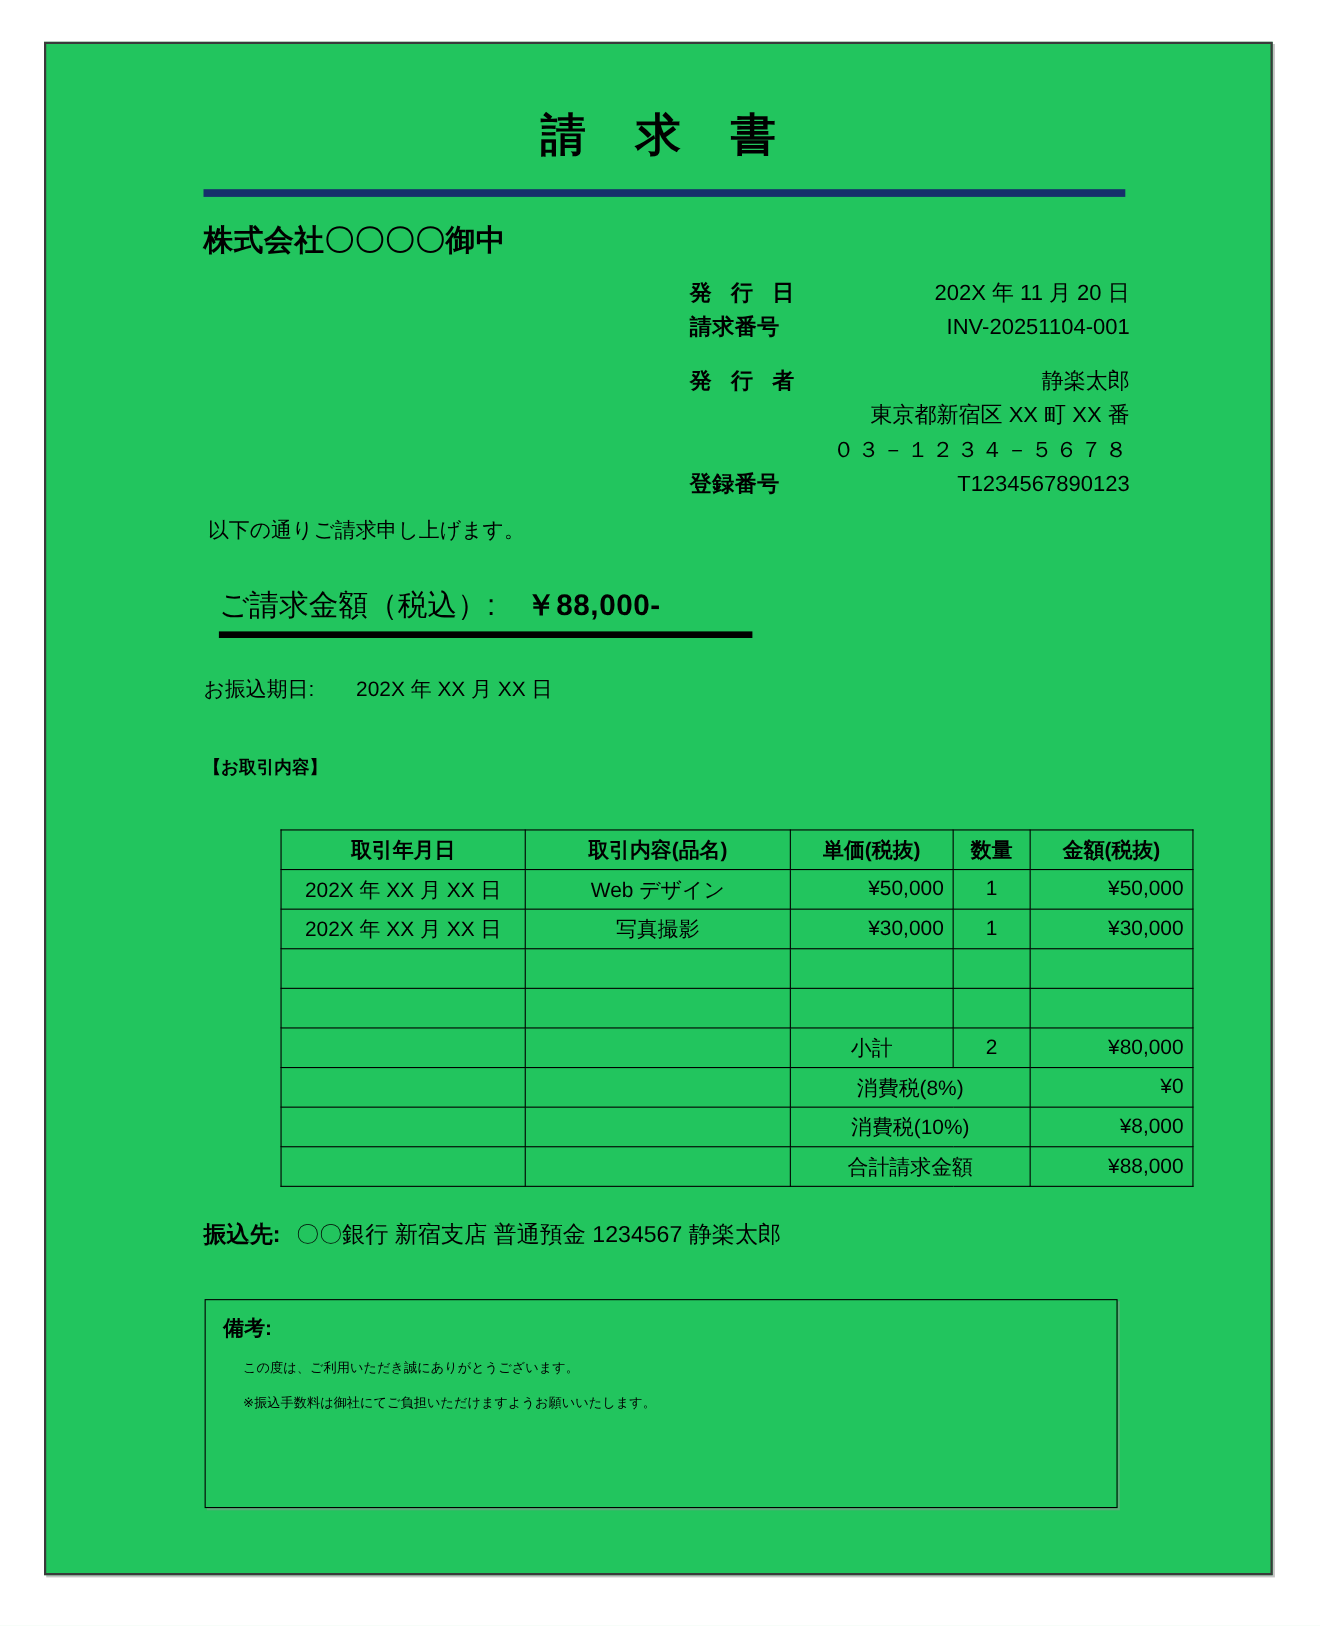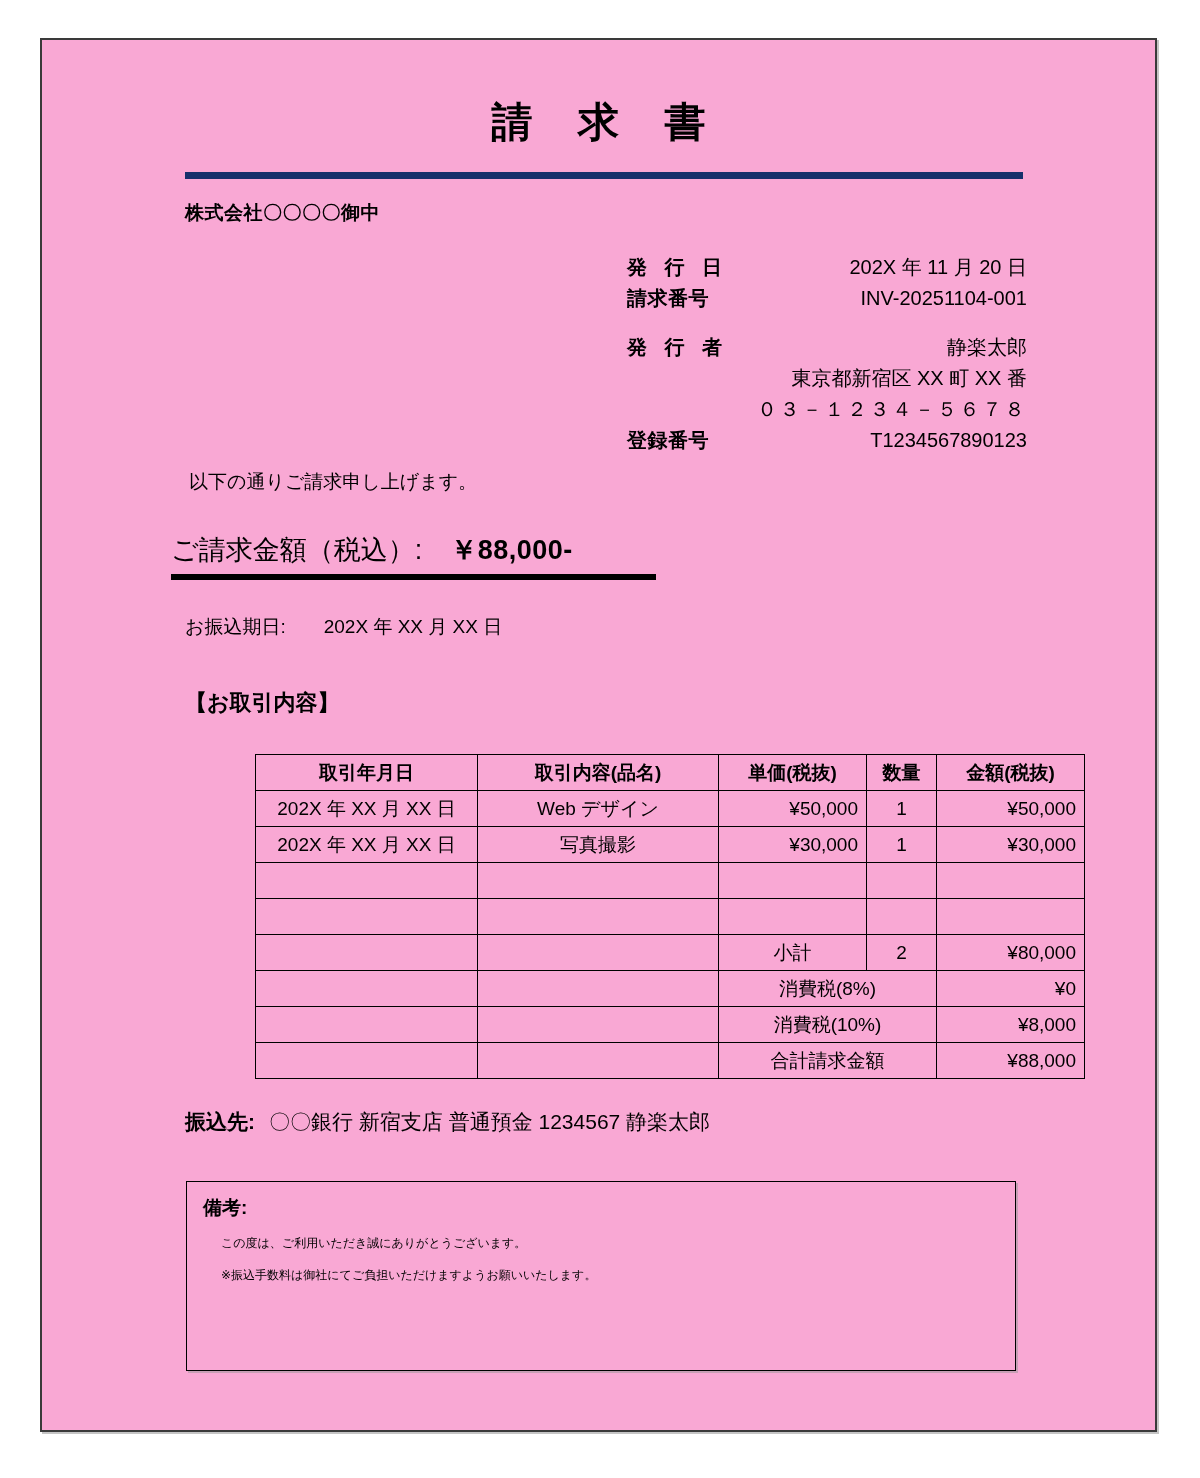--- a/index.html
+++ b/index.html
@@ -18,21 +18,21 @@
 
   
   .page-frame {
     position: absolute;
     left: 40px;
     top: 38px;
     width: 1117px;
     height: 1394px;
     border: 2px solid #3a3a3a;
     box-sizing: border-box;
-    background: #f9a8d4;
+    background: #22c55e;
     box-shadow: 2px 2px 0 rgba(150,150,150,0.55);
   }
 
   .inner {
     position: absolute;
     left: 0;
     top: 0;
     width: 100%;
     height: 100%;
   }
@@ -57,21 +57,21 @@
     width: 838px;
     height: 7px;
     background: #16306b;
   }
 
   
   .recipient {
     position: absolute;
     left: 143px;
     top: 160px;
-    font-size: 19px;
+    font-size: 27px;
     font-weight: bold;
     letter-spacing: 0.5px;
   }
 
   
   .meta {
     position: absolute;
     left: 585px;
     top: 212px;
     width: 400px;
@@ -103,21 +103,21 @@
   .intro {
     position: absolute;
     left: 147px;
     top: 429px;
     font-size: 19px;
   }
 
   
   .total-line {
     position: absolute;
-    left: 129px;
+    left: 157px;
     top: 492px;
     width: 500px;
   }
   .total-inner {
     display: flex;
     align-items: baseline;
     font-size: 27px;
     white-space: nowrap;
   }
   .total-label { font-weight: normal; }
@@ -143,21 +143,21 @@
     align-items: baseline;
   }
   .due-label { font-weight: normal; }
   .due-value { margin-left: 38px; }
 
   
   .section-heading {
     position: absolute;
     left: 143px;
     top: 648px;
-    font-size: 22px;
+    font-size: 16px;
     font-weight: bold;
   }
 
   
   .items-wrap {
     position: absolute;
     left: 184px;
     top: 714px;
   }
   table.items {

